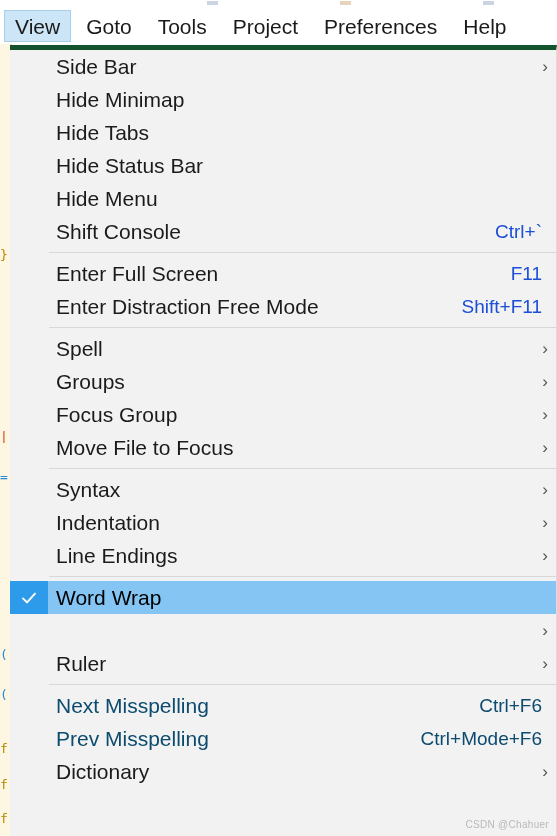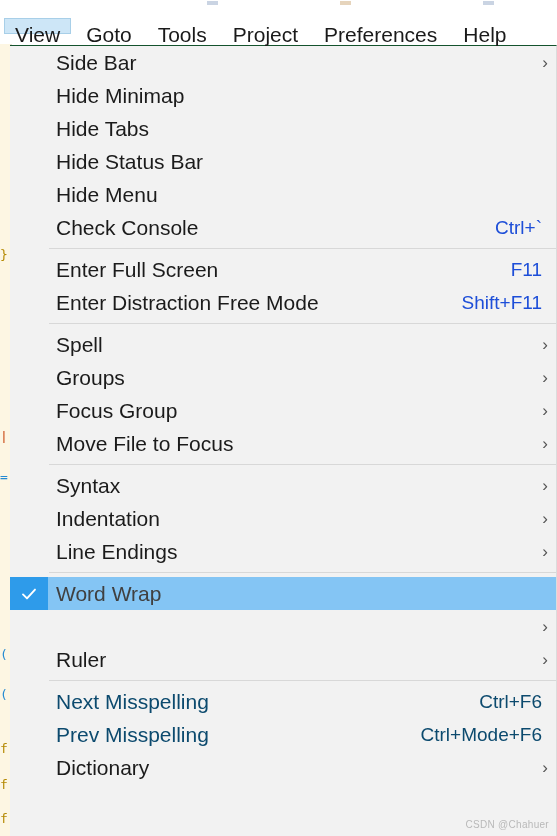--- a/index.html
+++ b/index.html
@@ -74,21 +74,21 @@
     left: 0;
     top: 8px;
     width: 557px;
     height: 36px;
     background: #ffffff;
     z-index: 3;
     display: flex;
     align-items: center;
   }
   .menubar-item {
-    height: 16px;
+    height: 32px;
     line-height: 32px;
     padding: 0 10px;
     font-size: 21px;
     color: #1a1a1a;
     white-space: nowrap;
     box-sizing: border-box;
     border: 1px solid transparent;
     margin-right: 4px;
     cursor: default;
   }
@@ -98,21 +98,21 @@
   }
 
   
   .menu {
     position: absolute;
     left: 10px;
     top: 45px;
     width: 547px;
     height: 791px;
     background: #f2f2f2;
-    border-top: 1px solid #14532d;
+    border-top: 5px solid #14532d;
     border-right: 1px solid #dcdcdc;
     box-sizing: border-box;
     z-index: 2;
     overflow: hidden;
   }
 
   .menu-item {
     position: relative;
     height: 33px;
     display: flex;
@@ -159,21 +159,21 @@
     color: #0c4a6e;
   }
 
   .menu-item.selected {
     background: #84c5f4;
   }
   .menu-item.selected .gutter {
     background: #2e9bea;
   }
   .menu-item.selected .label {
-    color: #404040;
+    color: #000000;
   }
 
   .check {
     display: block;
     width: 18px;
     height: 18px;
   }
 
   .menu-sep {
     height: 9px;
@@ -257,21 +257,21 @@
         <div class="menu-item">
           <span class="gutter"></span>
           <span class="label">Hide Status Bar</span>
         </div>
         <div class="menu-item">
           <span class="gutter"></span>
           <span class="label">Hide Menu</span>
         </div>
         <div class="menu-item">
           <span class="gutter"></span>
-          <span class="label">Check Console</span>
+          <span class="label">Shift Console</span>
           <span class="accel">Ctrl+`</span>
         </div>
         <div class="menu-sep"></div>
         <div class="menu-item">
           <span class="gutter"></span>
           <span class="label">Enter Full Screen</span>
           <span class="accel">F11</span>
         </div>
         <div class="menu-item">
           <span class="gutter"></span>

